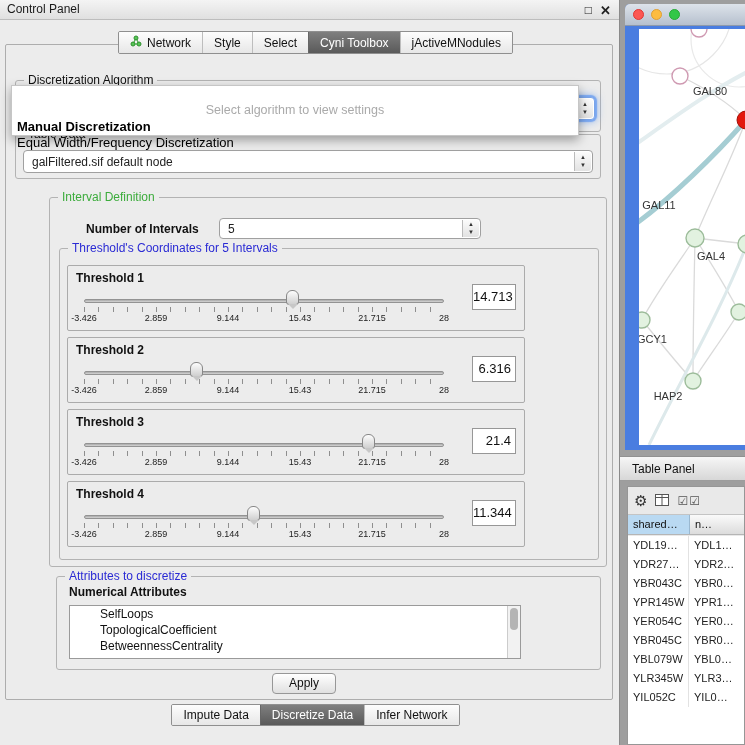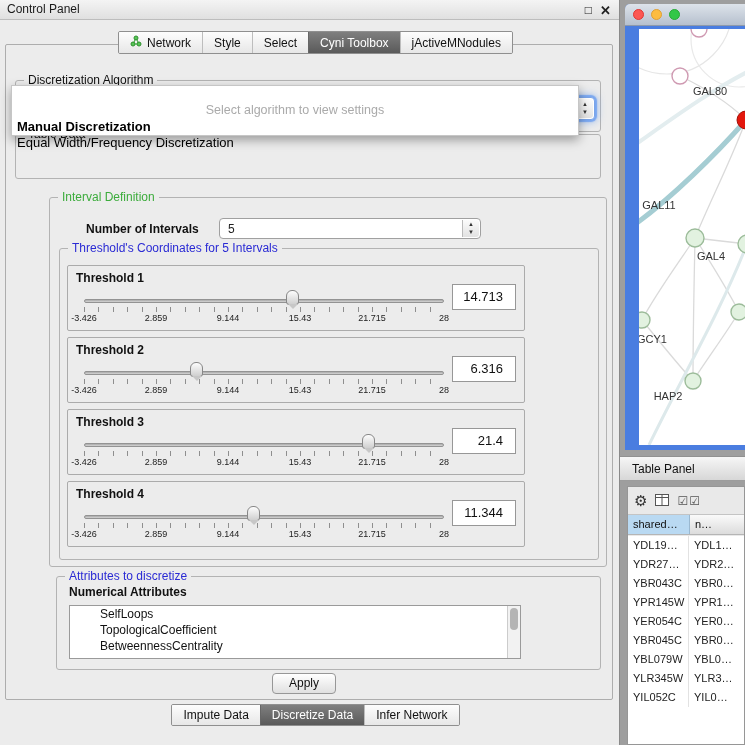--- a/index.html
+++ b/index.html
@@ -42,21 +42,21 @@
 
   .threshold-panel { position:absolute; left:61px; width:458px; height:66px; border:1px solid #ababab; border-radius:2px; background:#ececec; }
   .th-label { position:absolute; left:8px; top:5px; font-size:12px; font-weight:bold; color:#111; }
   .slider { position:absolute; left:16px; top:20px; width:360px; height:44px; }
   .track { position:absolute; left:0; right:0; top:13px; height:4px; background:linear-gradient(#a8a8a8,#d6d6d6); border:1px solid #939393; border-radius:3px; }
   .thumb { position:absolute; top:4px; width:13px; height:15px; margin-left:-6px; background:linear-gradient(#fdfdfd,#cfcfcf); border:1px solid #878787; border-radius:6px 6px 3px 3px; z-index:2; }
   .thumb::after { content:""; position:absolute; left:1px; bottom:-5px; border-left:5px solid transparent; border-right:5px solid transparent; border-top:5px solid #c7c7c7; }
   .ticks { position:absolute; left:0; right:0; top:21px; height:5px; background:repeating-linear-gradient(to right,#8e8e8e 0 1px,transparent 1px 4%); }
   .scale { position:absolute; left:0; right:0; top:27px; height:12px; }
   .scale span { position:absolute; transform:translateX(-50%); font-size:9px; color:#222; white-space:nowrap; }
-  .value-box { position:absolute; right:8px; top:18px; width:64px; height:26px; background:#fff; border:1px solid #979797; font-size:13px; color:#111; text-align:right; line-height:24px; padding-right:12px; }
+  .value-box { position:absolute; right:8px; top:18px; width:44px; height:26px; background:#fff; border:1px solid #979797; font-size:13px; color:#111; text-align:right; line-height:24px; padding-right:4px; }
 
   .listbox { position:absolute; background:#fff; border:1px solid #9a9a9a; overflow:hidden;padding-left:26px; }
   .list-item { font-size:12px; color:#111; line-height:16px; padding-left:4px; white-space:nowrap; }
   .vscroll { position:absolute; right:0; top:0; bottom:0; width:13px; background:#f2f2f2; border-left:1px solid #ccc; }
   .vscroll .thumb-bar { position:absolute; left:2px; right:2px; top:2px; height:22px; background:#b4b4b4; border-radius:5px; }
 
   .apply-btn { position:absolute; left:266px; top:628px; width:64px; height:21px; background:linear-gradient(#ffffff,#e0e0e0); border:1px solid #979797; border-radius:4px; font-size:12px; color:#111; text-align:center; line-height:19px; cursor:default; }
 
   
   .net-window { position:absolute; left:625px; top:4px; width:124px; height:446px; background:#4a7de0; border-radius:5px 5px 0 0; overflow:hidden; }
@@ -143,20 +143,27 @@
       </div>
 
       <div class="popup">
         <div class="popup-header">Select algorithm to view settings</div>
         <div class="popup-item bold">Manual Discretization</div>
         <div class="popup-item">Equal Width/Frequency Discretization</div>
       </div>
 
       <div class="group" style="left:9px; top:89px; width:586px; height:45px;">
         <span class="group-title">Table Data</span>
+      </div>
+      <div class="combo" style="left:17px; top:105px; width:570px; height:23px;">
+        <span>galFiltered.sif default node</span>
+        <span class="stepper">
+            <span>▲</span>
+            <span>▼</span>
+          </span>
       </div>
 
       <div class="group" style="left:43px; top:152px; width:558px; height:370px;">
         <span class="group-title green">Interval Definition</span>
       </div>
       <div class="lbl bold" style="left:80px; top:177px;">Number of Intervals</div>
       <div class="combo" style="left:213px; top:173px; width:262px; height:21px;">
         <span>5</span>
         <span class="stepper">
             <span>▲</span>

